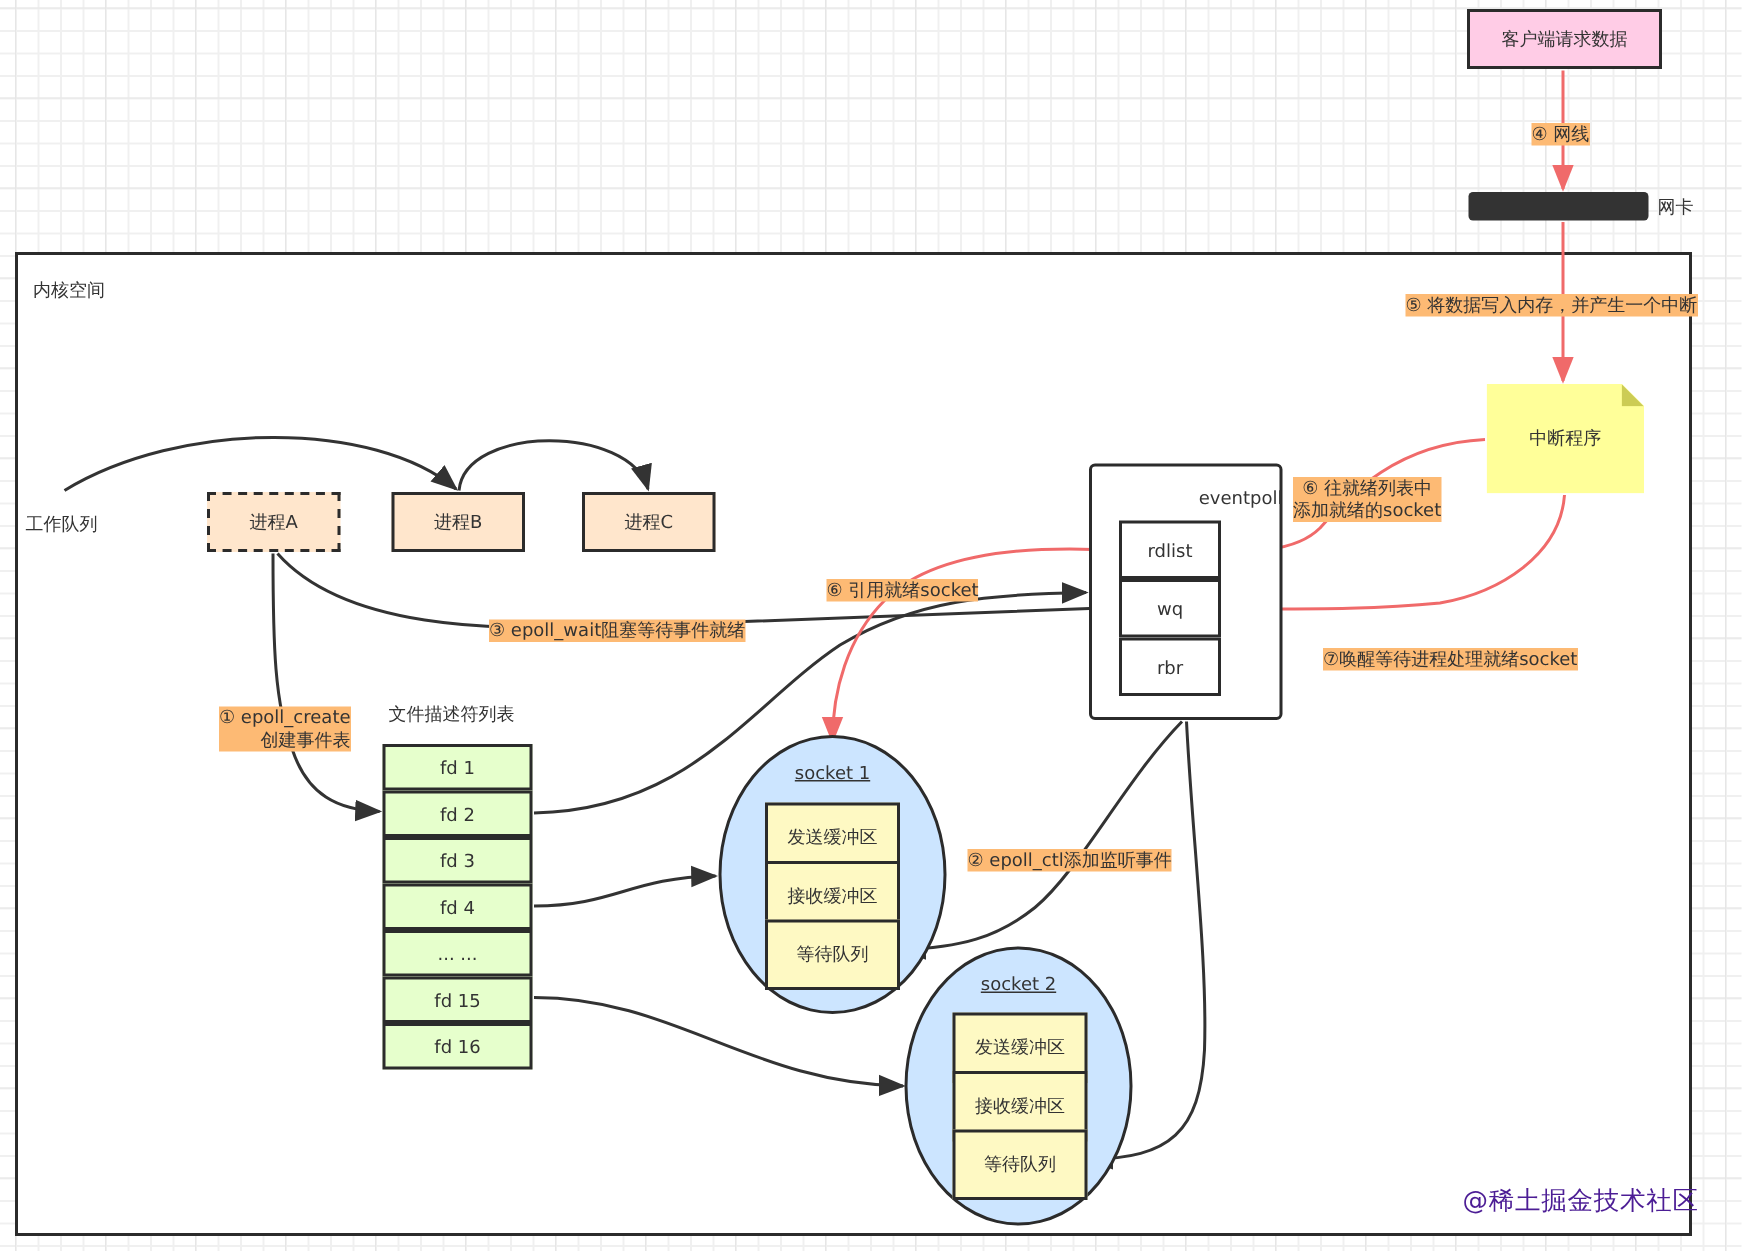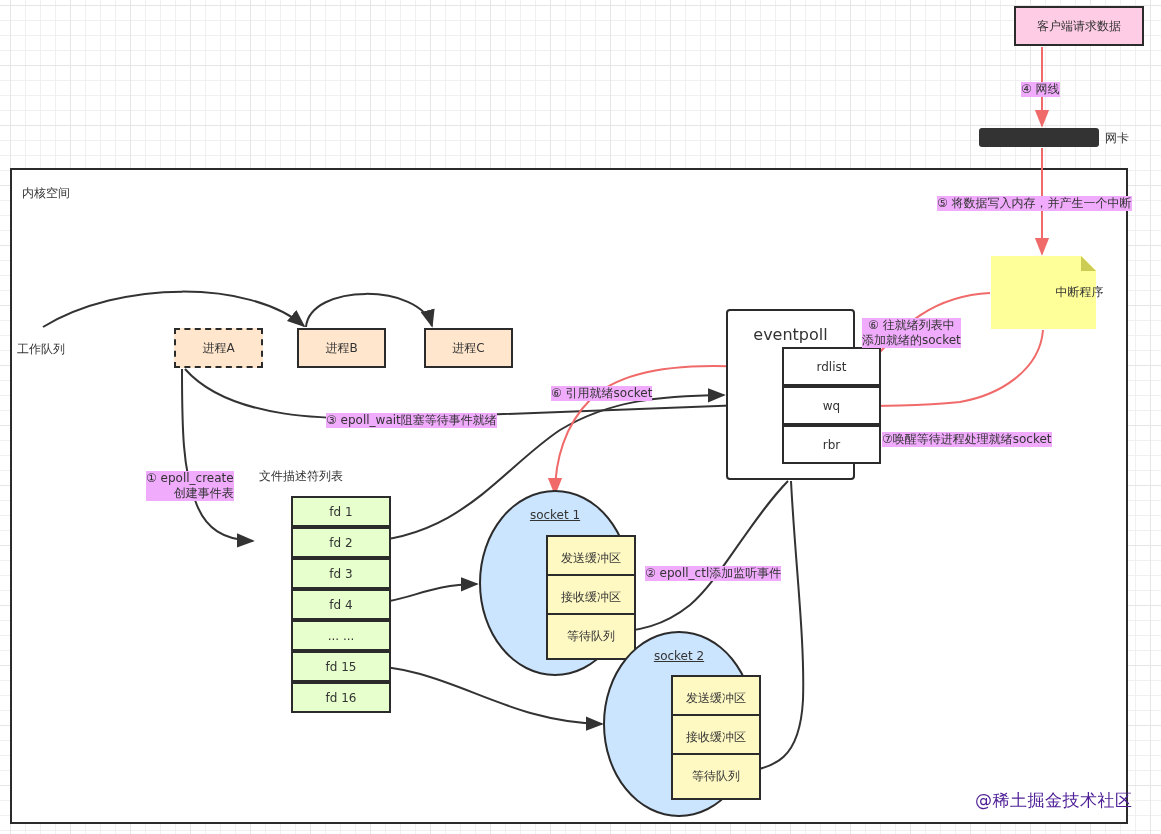--- a/index.html
+++ b/index.html
@@ -15,44 +15,44 @@
     background-position: 10px 5px, 10px 5px, 10px 5px, 10px 5px;
     font-family: "DejaVu Sans", "Liberation Sans", sans-serif;
     color: #333333;
   }
   .abs { position: absolute; }
   .kernel {
     left: 10px; top: 168px; width: 1114px; height: 652px;
     background: #ffffff; border: 2px solid #2b2b2b;
   }
   .lbl { font-size: 12px; color: #333; white-space: nowrap; line-height: 15px; }
-  .bg-lbl { background: #f0abfc; }
+  .bg-lbl { background: #fdba74; }
   .box {
     display: flex; align-items: center; justify-content: center;
-    font-size: 12px; color: #333; box-sizing: border-box; margin-left: 36px;
+    font-size: 12px; color: #333; box-sizing: border-box;
   }
   .client { left: 978px; top: 6px; width: 130px; height: 40px; background: #ffcce6; border: 2px solid #2b2b2b; }
   .nic { left: 979px; top: 128px; width: 120px; height: 19px; background: #333333; border-radius: 3px; }
   .proc { background: #ffe6cc; border: 2px solid #2b2b2b; width: 89px; height: 40px; }
   .procA { border-style: dashed; }
   .note {
     left: 991px; top: 256px; width: 105px; height: 73px; background: #ffff99;
     clip-path: polygon(0 0, 86% 0, 100% 20%, 100% 100%, 0 100%);
   }
   .note-fold {
     left: 1081px; top: 256px; width: 15px; height: 15px; background: #cccc55;
     clip-path: polygon(0 0, 0 100%, 100% 100%);
   }
   .note-text { left: 991px; top: 256px; width: 105px; height: 73px; }
   .ep {
     left: 726px; top: 309px; width: 129px; height: 171px; background: #fff;
     border: 2px solid #2b2b2b; border-radius: 4px; box-sizing: border-box;
   }
-  .ep-title { left: 726px; top: 325px; width: 129px; text-align: center; font-size: 16px; }
-  .ep-cell { width: 99px; height: 39px; background: #fff; border: 2px solid #2b2b2b; left: 746px; }
+  .ep-title { left: 726px; top: 325px; width: 129px; text-align: right; font-size: 12px; }
+  .ep-cell { width: 68px; height: 39px; background: #fff; border: 2px solid #2b2b2b; left: 746px; }
   .fd { left: 255px; width: 100px; height: 31px; background: #e6ffcc; border: 2px solid #2b2b2b; }
   .sock {
     background: #cce5ff; border: 2px solid #2b2b2b; border-radius: 50%; box-sizing: border-box;
   }
   .sock-title { font-size: 12px; text-decoration: underline; text-align: center; }
   .sock-cell { width: 90px; height: 47px; background: #fef9c3; border: 2px solid #2b2b2b; }
   svg.wires { position: absolute; left: 0; top: 0; }
   .watermark { left: 975px; top: 789px; font-size: 17px; color: #4c1d95; letter-spacing: 0.5px; }
 </style>
 </head>

